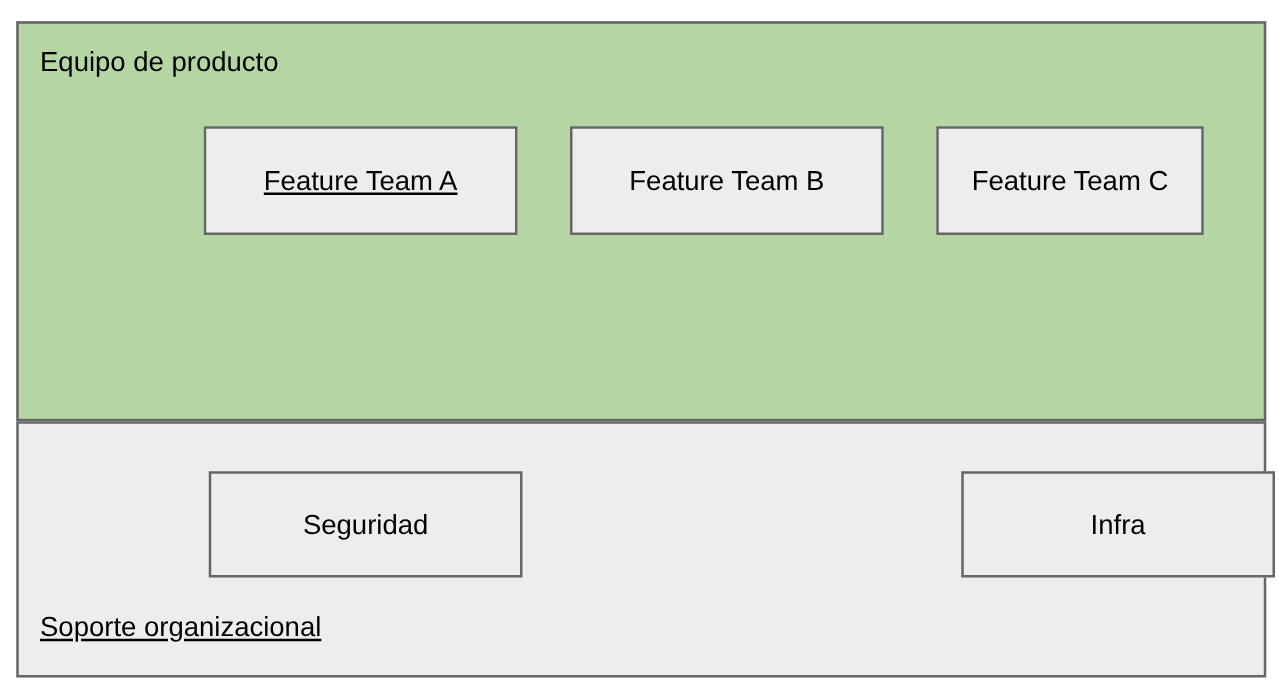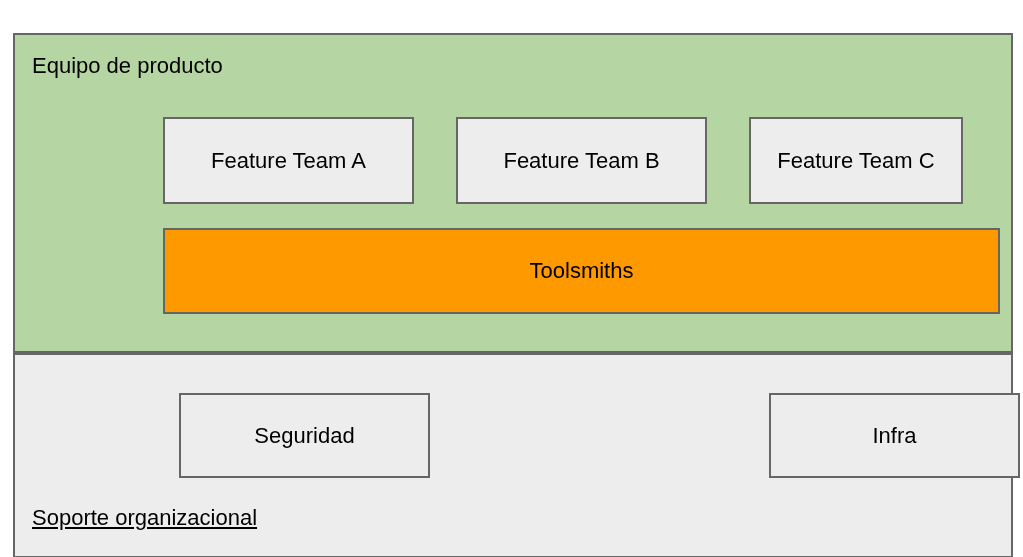--- a/index.html
+++ b/index.html
@@ -21,21 +21,20 @@
     width: 1023px;
     height: 557px;
     background: #ffffff;
   }
 
   
   .group-box {
     position: absolute;
     box-sizing: border-box;
     border: 2px solid #666666;
-    margin-top: 16px;
   }
   #product-group {
     left: 13px;
     top: 17px;
     width: 1000px;
     height: 320px;
     background: #b5d6a3;
   }
   #support-group {
     left: 13px;
@@ -75,35 +74,35 @@
     text-align: center;
   }
   .node-label {
     font-size: 22px;
     line-height: 26px;
     color: #000000;
     white-space: nowrap;
   }
 
   
-  #node-feature-team-a { left: 148px; top: 82px; width: 251px; height: 87px; }
+  #node-feature-team-a { left: 148px; top: 82px; width: 251px; height: 87px; text-decoration: underline; }
   #node-feature-team-b { left: 441px; top: 82px; width: 251px; height: 87px; }
   #node-feature-team-c { left: 734px; top: 82px; width: 214px; height: 87px; }
 
   
   #node-toolsmiths {
     left: 148px;
     top: 193px;
     width: 837px;
     height: 86px;
     background: #ff9900;
   }
 
   
-  #node-seguridad  { left: 164px; top: 38px; width: 251px; height: 85px; }
+  #node-seguridad  { left: 152px; top: 38px; width: 251px; height: 85px; }
   #node-networking { left: 447px; top: 38px; width: 251px; height: 85px; }
   #node-infra      { left: 754px; top: 38px; width: 251px; height: 85px; }
 </style>
 </head>
 <body>
 
 <div id="diagram-canvas">
 
   <div class="group-box" id="product-group">
 
@@ -114,23 +113,20 @@
     </div>
 
     <div class="node-box" id="node-feature-team-b">
       <span class="node-label">Feature Team B</span>
     </div>
 
     <div class="node-box" id="node-feature-team-c">
       <span class="node-label">Feature Team C</span>
     </div>
 
-    <div class="node-box" id="node-toolsmiths">
-      <span class="node-label">Toolsmiths</span>
-    </div>
   </div>
 
   <div class="group-box" id="support-group">
 
     <div class="node-box" id="node-seguridad">
       <span class="node-label">Seguridad</span>
     </div>
 
 
     <div class="node-box" id="node-infra">

